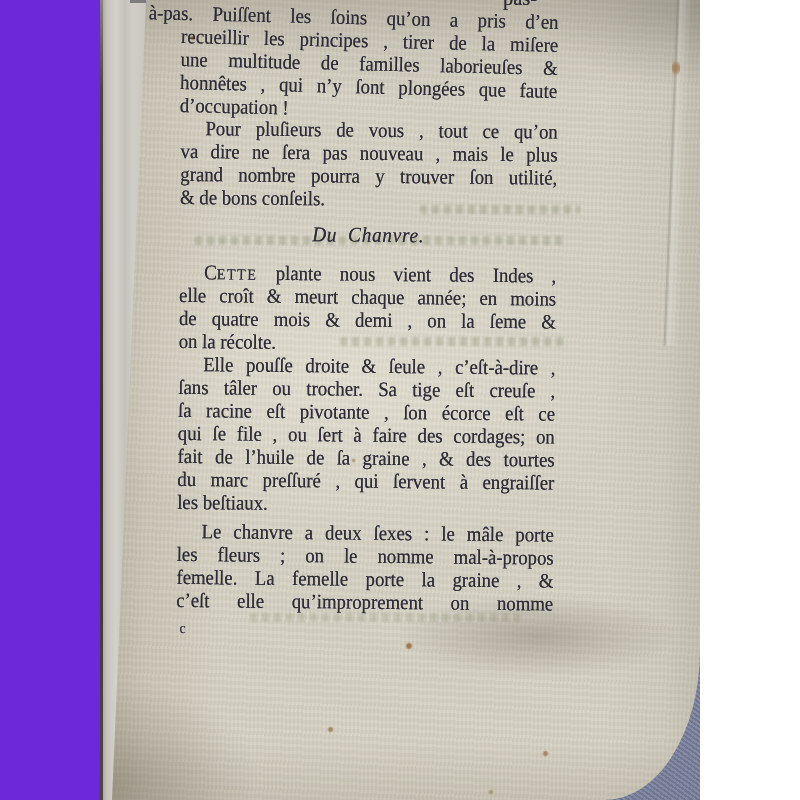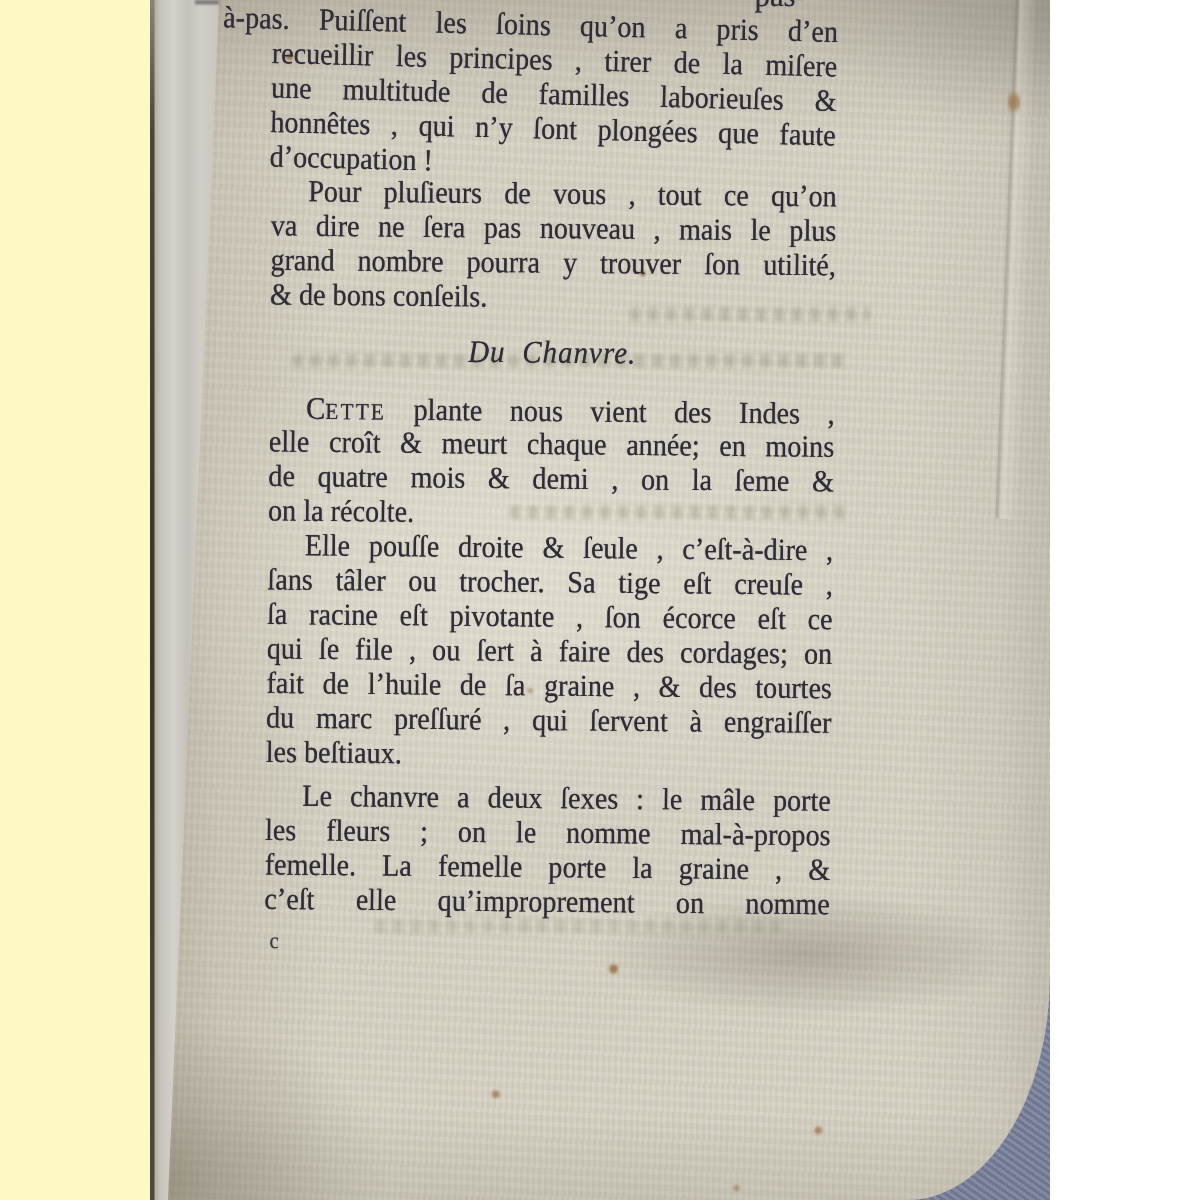--- a/index.html
+++ b/index.html
@@ -1,16 +1,16 @@
 <!DOCTYPE html>
 <html><head>
 <meta charset="utf-8">
 <style>
   html,body{margin:0;padding:0;width:800px;height:800px;background:#ffffff;overflow:hidden;}
-  #frame{position:relative;width:684px;height:800px;background:#fef9c3;}
+  #frame{position:relative;width:684px;height:800px;background:#6d28d9;}
 
   
   #photo{position:absolute;left:100px;top:0;width:600px;height:800px;overflow:hidden;
          background:linear-gradient(150deg,#939ab0 0%,#868ea6 45%,#747c96 100%);}
 
   #fabric-texture{position:absolute;right:0;bottom:0;width:90px;height:150px;z-index:0;
          background:repeating-linear-gradient(35deg,rgba(255,255,255,0.10) 0 2px,rgba(10,10,40,0.06) 2px 4px);}
 
   
   #page{position:absolute;inset:0;z-index:1;border-bottom-right-radius:95px 150px;

